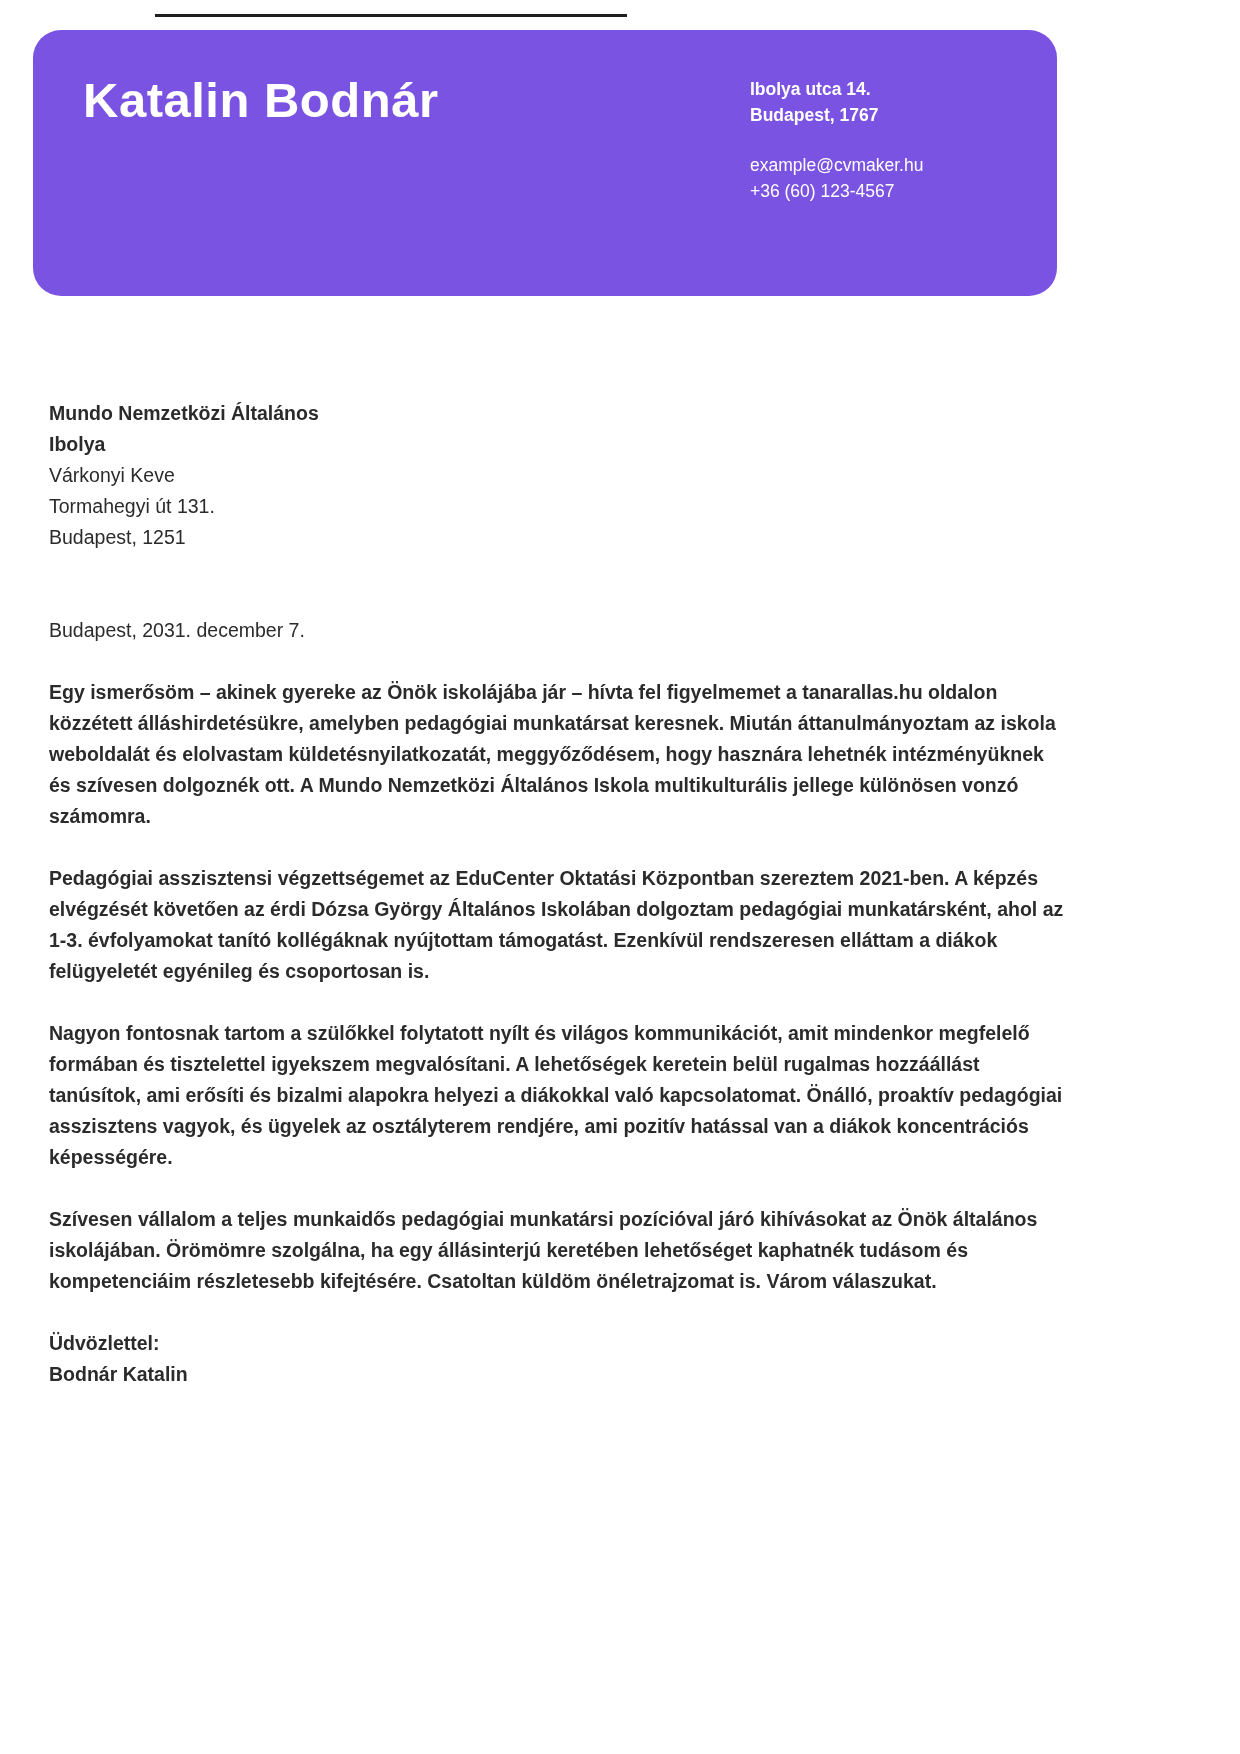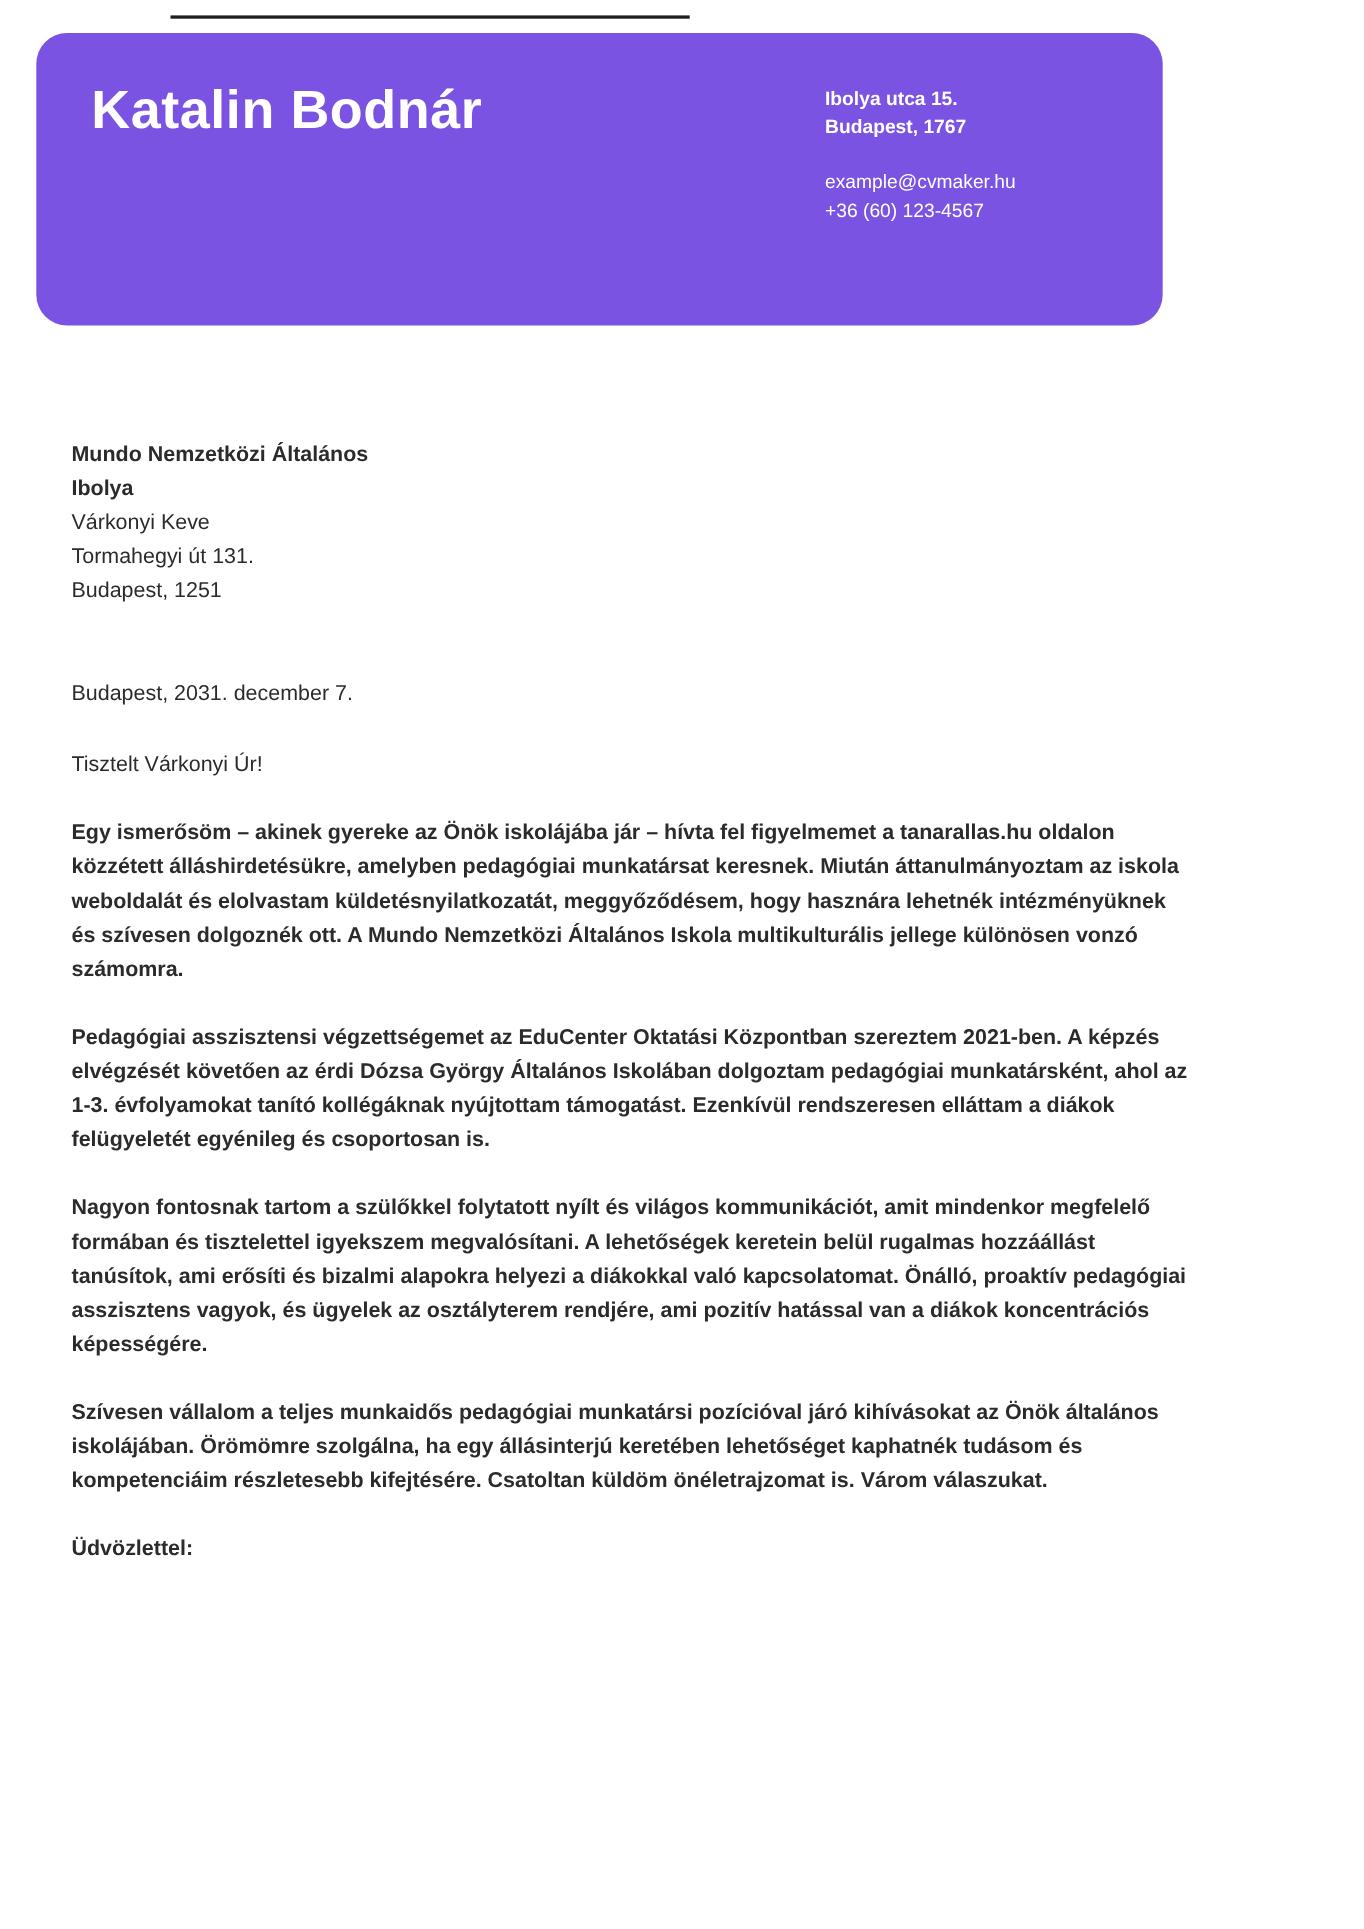--- a/index.html
+++ b/index.html
@@ -53,21 +53,21 @@
   }
   .header-contact .address {
     font-weight: 700;
   }
   .header-contact .reach {
     margin-top: 24px;
     font-weight: 400;
   }
   .content {
     position: absolute;
-    left: 65px;
+    left: 49px;
     top: 398px;
     width: 1015px;
     font-size: 19.5px;
     line-height: 31px;
     color: #2b2b2b;
   }
   .recipient .bold {
     font-weight: 700;
   }
   .date-line {
@@ -111,21 +111,21 @@
 <body>
 
 <div class="page">
 
   <div class="top-rule"></div>
 
   <div class="header-card">
     <div class="header-name">Katalin Bodnár</div>
     <div class="header-contact">
       <div class="address">
-        <div>Ibolya utca 15.</div>
+        <div>Ibolya utca 14.</div>
         <div>Budapest, 1767</div>
       </div>
       <div class="reach">
         <div>example@cvmaker.hu</div>
         <div>+36 (60) 123-4567</div>
       </div>
     </div>
   </div>
 
   <div class="content">
@@ -133,21 +133,20 @@
     <div class="recipient">
       <div class="bold">Mundo Nemzetközi Általános</div>
       <div class="bold">Ibolya</div>
       <div>Várkonyi Keve</div>
       <div>Tormahegyi út 131.</div>
       <div>Budapest, 1251</div>
     </div>
 
     <div class="date-line">Budapest, 2031. december 7.</div>
 
-    <div class="salutation">Tisztelt Várkonyi Úr!</div>
 
     <p class="para">Egy ismerősöm – akinek gyereke az Önök iskolájába jár – hívta fel figyelmemet a tanarallas.hu oldalon közzétett álláshirdetésükre, amelyben pedagógiai munkatársat keresnek. Miután áttanulmányoztam az iskola weboldalát és elolvastam küldetésnyilatkozatát, meggyőződésem, hogy hasznára lehetnék intézményüknek és szívesen dolgoznék ott. A Mundo Nemzetközi Általános Iskola multikulturális jellege különösen vonzó számomra.</p>
 
     <p class="para">Pedagógiai asszisztensi végzettségemet az EduCenter Oktatási Központban szereztem 2021-ben. A képzés elvégzését követően az érdi Dózsa György Általános Iskolában dolgoztam pedagógiai munkatársként, ahol az 1-3. évfolyamokat tanító kollégáknak nyújtottam támogatást. Ezenkívül rendszeresen elláttam a diákok felügyeletét egyénileg és csoportosan is.</p>
 
     <p class="para">Nagyon fontosnak tartom a szülőkkel folytatott nyílt és világos kommunikációt, amit mindenkor megfelelő formában és tisztelettel igyekszem megvalósítani. A lehetőségek keretein belül rugalmas hozzáállást tanúsítok, ami erősíti és bizalmi alapokra helyezi a diákokkal való kapcsolatomat. Önálló, proaktív pedagógiai asszisztens vagyok, és ügyelek az osztályterem rendjére, ami pozitív hatással van a diákok koncentrációs képességére.</p>
 
     <p class="para">Szívesen vállalom a teljes munkaidős pedagógiai munkatársi pozícióval járó kihívásokat az Önök általános iskolájában. Örömömre szolgálna, ha egy állásinterjú keretében lehetőséget kaphatnék tudásom és kompetenciáim részletesebb kifejtésére. Csatoltan küldöm önéletrajzomat is. Várom válaszukat.</p>
 
     <div class="closing">

